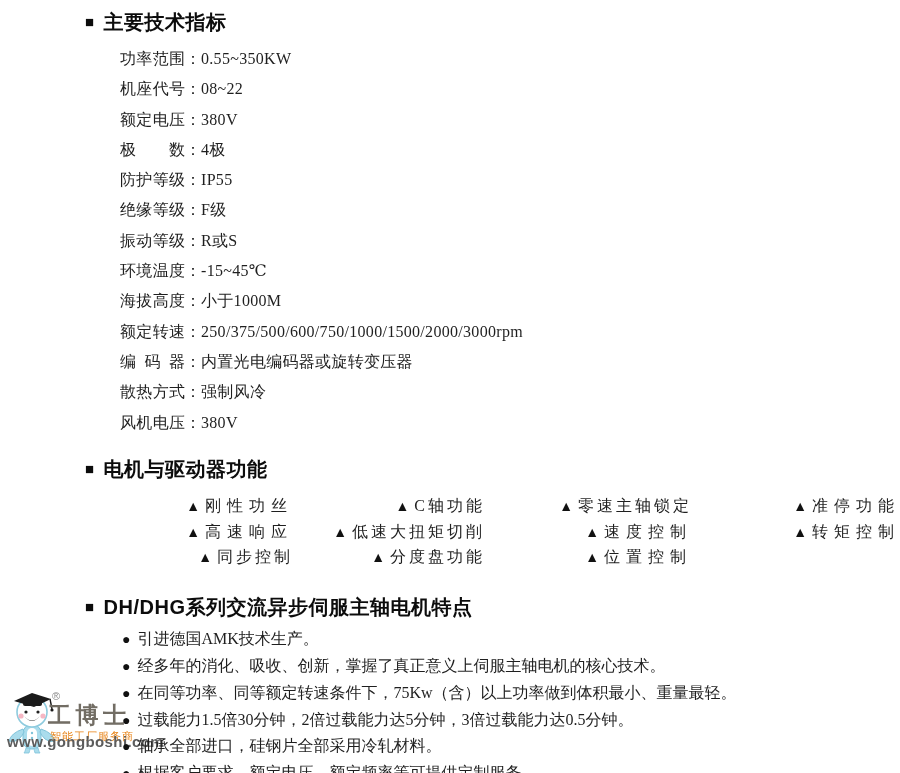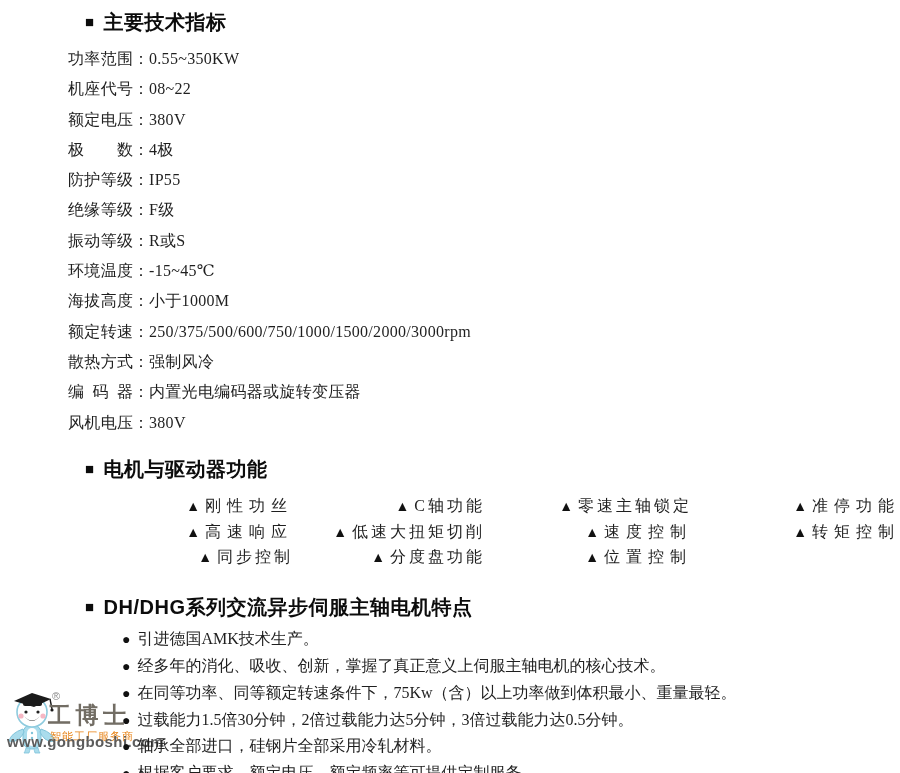--- a/index.html
+++ b/index.html
@@ -18,21 +18,21 @@
     letter-spacing:0.5px;
   }
   .sec-header .sq{
     font-size:15px;line-height:1;margin-right:9px;color:#0c0c0c;
     transform:translateY(-1px);
   }
   .h1{padding-top:9px;height:26px;}
   .h2{height:26px;margin-top:19px;}
   .h3{height:26px;margin-top:24px;}
   
-  .spec-list{padding-left:68px;margin-top:9px;}
+  .spec-list{padding-left:120px;margin-top:9px;}
   .spec-row{height:30.3px;line-height:30.3px;font-size:16px;white-space:nowrap;}
   .spec-label{
     display:inline-block;width:65px;vertical-align:top;
     text-align:justify;text-align-last:justify;
   }
   .spec-colon{display:inline-block;}
   .spec-value{letter-spacing:0.3px;}
   
   .fn-grid{
     display:grid;
@@ -116,22 +116,22 @@
     <div class="spec-row"><span class="spec-label">功率范围</span><span class="spec-colon">：</span><span class="spec-value">0.55~350KW</span></div>
     <div class="spec-row"><span class="spec-label">机座代号</span><span class="spec-colon">：</span><span class="spec-value">08~22</span></div>
     <div class="spec-row"><span class="spec-label">额定电压</span><span class="spec-colon">：</span><span class="spec-value">380V</span></div>
     <div class="spec-row"><span class="spec-label">极数</span><span class="spec-colon">：</span><span class="spec-value">4极</span></div>
     <div class="spec-row"><span class="spec-label">防护等级</span><span class="spec-colon">：</span><span class="spec-value">IP55</span></div>
     <div class="spec-row"><span class="spec-label">绝缘等级</span><span class="spec-colon">：</span><span class="spec-value">F级</span></div>
     <div class="spec-row"><span class="spec-label">振动等级</span><span class="spec-colon">：</span><span class="spec-value">R或S</span></div>
     <div class="spec-row"><span class="spec-label">环境温度</span><span class="spec-colon">：</span><span class="spec-value">-15~45℃</span></div>
     <div class="spec-row"><span class="spec-label">海拔高度</span><span class="spec-colon">：</span><span class="spec-value">小于1000M</span></div>
     <div class="spec-row"><span class="spec-label">额定转速</span><span class="spec-colon">：</span><span class="spec-value">250/375/500/600/750/1000/1500/2000/3000rpm</span></div>
+    <div class="spec-row"><span class="spec-label">编码器</span><span class="spec-colon">：</span><span class="spec-value">内置光电编码器或旋转变压器</span></div>
     <div class="spec-row"><span class="spec-label">散热方式</span><span class="spec-colon">：</span><span class="spec-value">强制风冷</span></div>
-    <div class="spec-row"><span class="spec-label">编码器</span><span class="spec-colon">：</span><span class="spec-value">内置光电编码器或旋转变压器</span></div>
     <div class="spec-row"><span class="spec-label">风机电压</span><span class="spec-colon">：</span><span class="spec-value">380V</span></div>
   </div>
 
   <div class="sec-header h2">
     <span class="sq">■</span>
     <span>电机与驱动器功能</span>
   </div>
 
   <div class="fn-grid">
     <div class="fn-cell c1"><span class="tri">▲</span><span class="fn-label">刚性功丝</span></div>

